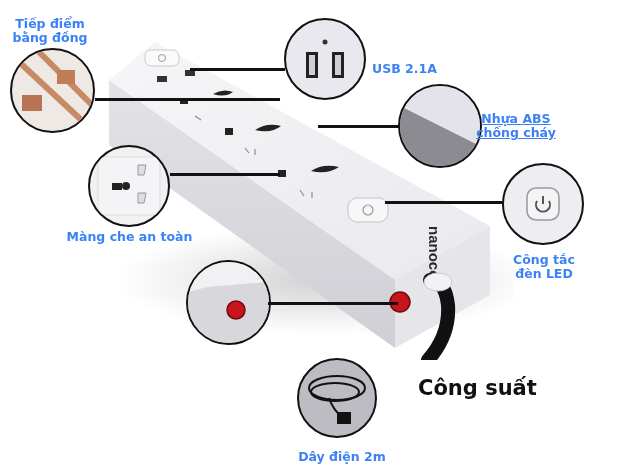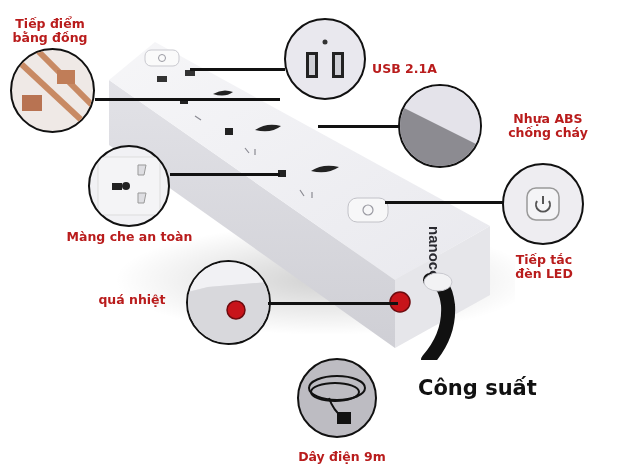--- a/index.html
+++ b/index.html
@@ -1,19 +1,19 @@
 <!DOCTYPE html>
 <html><head>
 <meta charset="utf-8">
 <style>
   html, body { margin:0; padding:0; }
   body { width:634px; height:476px; background:#ffffff; position:relative; overflow:hidden;
          font-family:"DejaVu Sans","Liberation Sans",sans-serif; color:#111; }
   .abs { position:absolute; }
-  .label { font-weight:bold; font-size:12.5px; line-height:14px; text-align:center; color:#b91c1c; white-space:nowrap; }
+  .label { font-weight:bold; font-size:12.5px; line-height:14px; text-align:center; color:#3b82f6; white-space:nowrap; }
   .label-left { text-align:left; }
   .circle { position:absolute; border:2.5px solid #111; border-radius:50%; overflow:hidden; box-sizing:border-box; background:#ececf1; }
   .line { position:absolute; height:2.5px; background:#111; }
   .big { font-weight:bold; font-size:21px; line-height:24px; }
   svg { display:block; }
 </style>
 </head>
 <body>
 
 <div class="abs" style="left:95px; top:30px; width:420px; height:330px;">
@@ -101,21 +101,21 @@
 <div class="line" style="left:190px; top:68px; width:95px;"></div>
 <div class="abs label label-left" style="left:372px; top:62px;">USB 2.1A</div>
 
 <div class="circle" style="left:398px; top:84px; width:84px; height:84px; background:#dcdbe2;">
   <svg width="80" height="80" viewBox="0 0 80 80">
     <polygon points="0,0 80,0 80,60 0,20" fill="#e4e3ea"></polygon>
     <polygon points="0,20 80,60 80,80 0,80" fill="#8c8b91"></polygon>
   </svg>
 </div>
 <div class="line" style="left:318px; top:125px; width:82px;"></div>
-<div class="abs label" style="left:508px; top:112px; width:80px;">
+<div class="abs label" style="left:476px; top:112px; width:80px;text-decoration:underline;">
   <div>Nhựa ABS</div>
   <div>chống cháy</div>
 </div>
 
 <div class="circle" style="left:88px; top:145px; width:82px; height:82px; background:#f1f1f4;">
   <svg width="78" height="78" viewBox="0 0 78 78">
     <rect x="8" y="10" width="62" height="58" rx="6" fill="#f4f4f6" stroke="#ddd"></rect>
     <rect x="22" y="36" width="10" height="7" fill="#222"></rect>
       <circle cx="36" cy="39" r="4" fill="#222"></circle>
     <path d="M48,18 l8,0 l-2,10 l-6,0z M48,46 l8,0 l-2,10 l-6,0z" fill="#dedee2" stroke="#999"></path>
@@ -126,43 +126,42 @@
 
 <div class="circle" style="left:502px; top:163px; width:82px; height:82px; background:#eeedf1;">
   <svg width="78" height="78" viewBox="0 0 78 78">
     <rect x="23" y="23" width="32" height="32" rx="9" fill="#f4f4f6" stroke="#999" stroke-width="1.5"></rect>
     <path d="M33,36 a7,7 0 1,0 12,0" fill="none" stroke="#555" stroke-width="2"></path>
     <line x1="39" y1="31" x2="39" y2="39" stroke="#555" stroke-width="2"></line>
   </svg>
 </div>
 <div class="line" style="left:385px; top:201px; width:118px;"></div>
 <div class="abs label" style="left:512px; top:253px; width:64px;">
-  <div>Tiếp tắc</div>
+  <div>Công tắc</div>
   <div>đèn LED</div>
 </div>
 
 <div class="abs label" style="left:82px; top:293px; width:100px;">
-  <div>quá nhiệt</div>
 </div>
 <div class="circle" style="left:186px; top:260px; width:85px; height:85px; background:#e2e2e6;">
   <svg width="81" height="81" viewBox="0 0 81 81">
     <polygon points="0,0 81,0 81,20 20,25 0,30" fill="#f1f1f4"></polygon>
     <polygon points="0,30 20,25 81,20 81,81 0,81" fill="#d8d8dc"></polygon>
     <circle cx="48" cy="48" r="9" fill="#c8141a" stroke="#6d0b0f" stroke-width="1.5"></circle>
   </svg>
 </div>
 <div class="line" style="left:268px; top:302px; width:130px;"></div>
 
 <div class="circle" style="left:297px; top:358px; width:80px; height:80px; background:#bdbcc2;">
   <svg width="76" height="76" viewBox="0 0 76 76">
     <g fill="none" stroke="#111" stroke-width="2">
       <ellipse cx="38" cy="28" rx="28" ry="12"></ellipse>
       <ellipse cx="36" cy="32" rx="24" ry="9"></ellipse>
       <path d="M30,38 q4,12 14,20"></path>
     </g>
     <rect x="38" y="52" width="14" height="12" fill="#111"></rect>
   </svg>
 </div>
-<div class="abs label" style="left:297px; top:450px; width:90px;">Dây điện 9m</div>
+<div class="abs label" style="left:297px; top:450px; width:90px;">Dây điện 2m</div>
 
 <div class="abs big" style="left:418px; top:376px; width:130px;">
   <div>Công suất</div>
 </div>
 
 </body></html>

